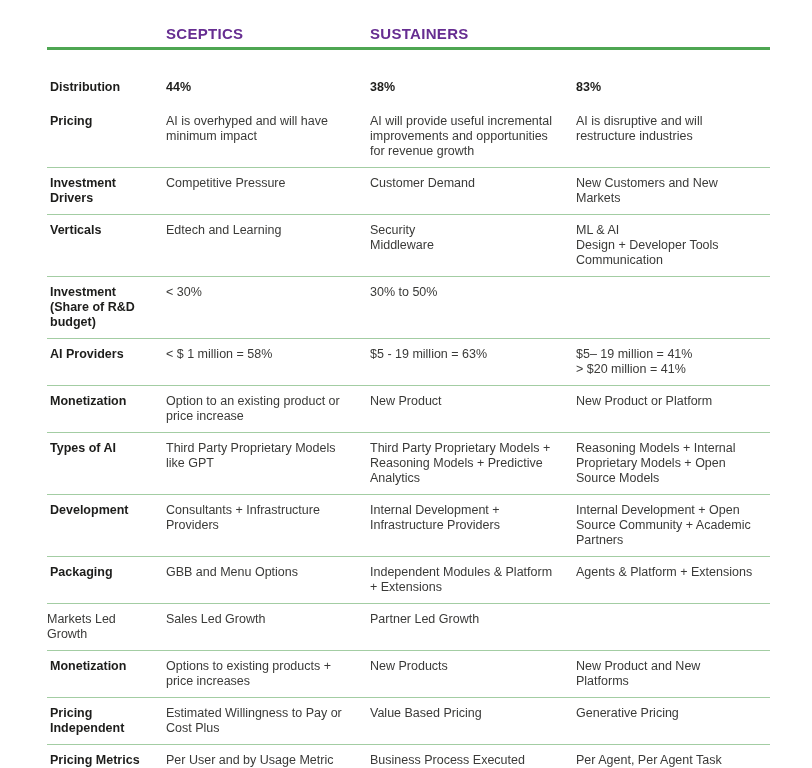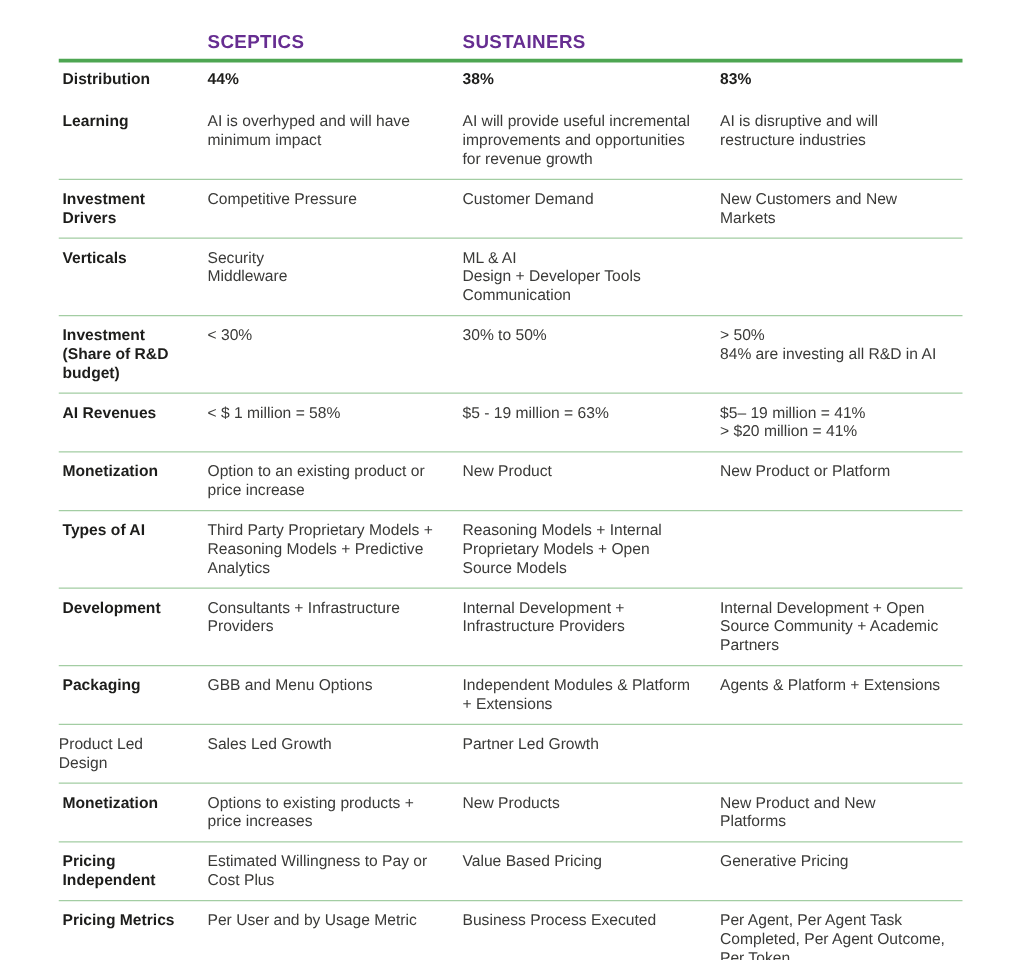--- a/index.html
+++ b/index.html
@@ -46,21 +46,21 @@
     padding: 8px 16px 8px 3px;
   }
   .cell {
     color: var(--cell-text, #3a3a38);
     font-weight: 400;
     font-size: 12.5px;
     line-height: 1.2;
     padding: 8px 14px 8px 0;
     white-space: pre-line;
   }
-  .row.first .label, .row.first .cell { padding-top: 6px; padding-bottom: 11px; }
+  .row.first .label, .row.first .cell { padding-top: 30px; padding-bottom: 11px; }
   .row.first .cell { font-weight: 700; color: var(--label-text, #1d1d1b); }
   .spacer { padding: 0; }
 </style>
 </head>
 <body>
 
 <div class="table">
 
   <div class="row header">
     <div class="spacer"></div>
@@ -69,87 +69,87 @@
   </div>
 
   <div class="row first no-divider">
     <div class="label">Distribution</div>
     <div class="cell">44%</div>
     <div class="cell">38%</div>
     <div class="cell">83%</div>
   </div>
 
   <div class="row">
-    <div class="label">Learning</div>
+    <div class="label">Pricing</div>
     <div class="cell">AI is overhyped and will have minimum impact</div>
     <div class="cell">AI will provide useful incremental improvements and opportunities for revenue growth</div>
     <div class="cell">AI is disruptive and will restructure industries</div>
   </div>
 
   <div class="row">
     <div class="label">Investment Drivers</div>
     <div class="cell">Competitive Pressure</div>
     <div class="cell">Customer Demand</div>
     <div class="cell">New Customers and New Markets</div>
   </div>
 
   <div class="row">
     <div class="label">Verticals</div>
+    <div class="cell">Edtech and Learning</div>
     <div class="cell">Security
 Middleware</div>
     <div class="cell">ML &amp; AI
 Design + Developer Tools
 Communication</div>
   </div>
 
   <div class="row">
     <div class="label">Investment (Share of R&amp;D budget)</div>
     <div class="cell">&lt; 30%</div>
     <div class="cell">30% to 50%</div>
-    <div class="cell">&gt; 50%
-84% are investing all R&amp;D in AI</div>
   </div>
 
   <div class="row">
-    <div class="label">AI Revenues</div>
+    <div class="label">AI Providers</div>
     <div class="cell">&lt; $ 1 million = 58%</div>
     <div class="cell">$5 - 19 million = 63%</div>
     <div class="cell">$5– 19 million = 41%
 &gt; $20 million = 41%</div>
   </div>
 
   <div class="row">
     <div class="label">Monetization</div>
     <div class="cell">Option to an existing product or price increase</div>
     <div class="cell">New Product</div>
     <div class="cell">New Product or Platform</div>
   </div>
 
   <div class="row">
     <div class="label">Types of AI</div>
+    <div class="cell">Third Party Proprietary Models like GPT</div>
     <div class="cell">Third Party Proprietary Models + Reasoning Models + Predictive Analytics</div>
     <div class="cell">Reasoning Models + Internal Proprietary Models + Open Source Models</div>
   </div>
 
   <div class="row">
     <div class="label">Development</div>
     <div class="cell">Consultants + Infrastructure Providers</div>
     <div class="cell">Internal Development + Infrastructure Providers</div>
     <div class="cell">Internal Development + Open Source Community + Academic Partners</div>
   </div>
 
   <div class="row">
     <div class="label">Packaging</div>
     <div class="cell">GBB and Menu Options</div>
     <div class="cell">Independent Modules &amp; Platform + Extensions</div>
     <div class="cell">Agents &amp; Platform + Extensions</div>
   </div>
 
   <div class="row">
-    <div class="cell">Product Led Design</div>
+    <div class="cell">Markets Led Growth</div>
     <div class="cell">Sales Led Growth</div>
     <div class="cell">Partner Led Growth</div>
   </div>
 
   <div class="row">
     <div class="label">Monetization</div>
     <div class="cell">Options to existing products + price increases</div>
     <div class="cell">New Products</div>
     <div class="cell">New Product and New Platforms</div>
   </div>

